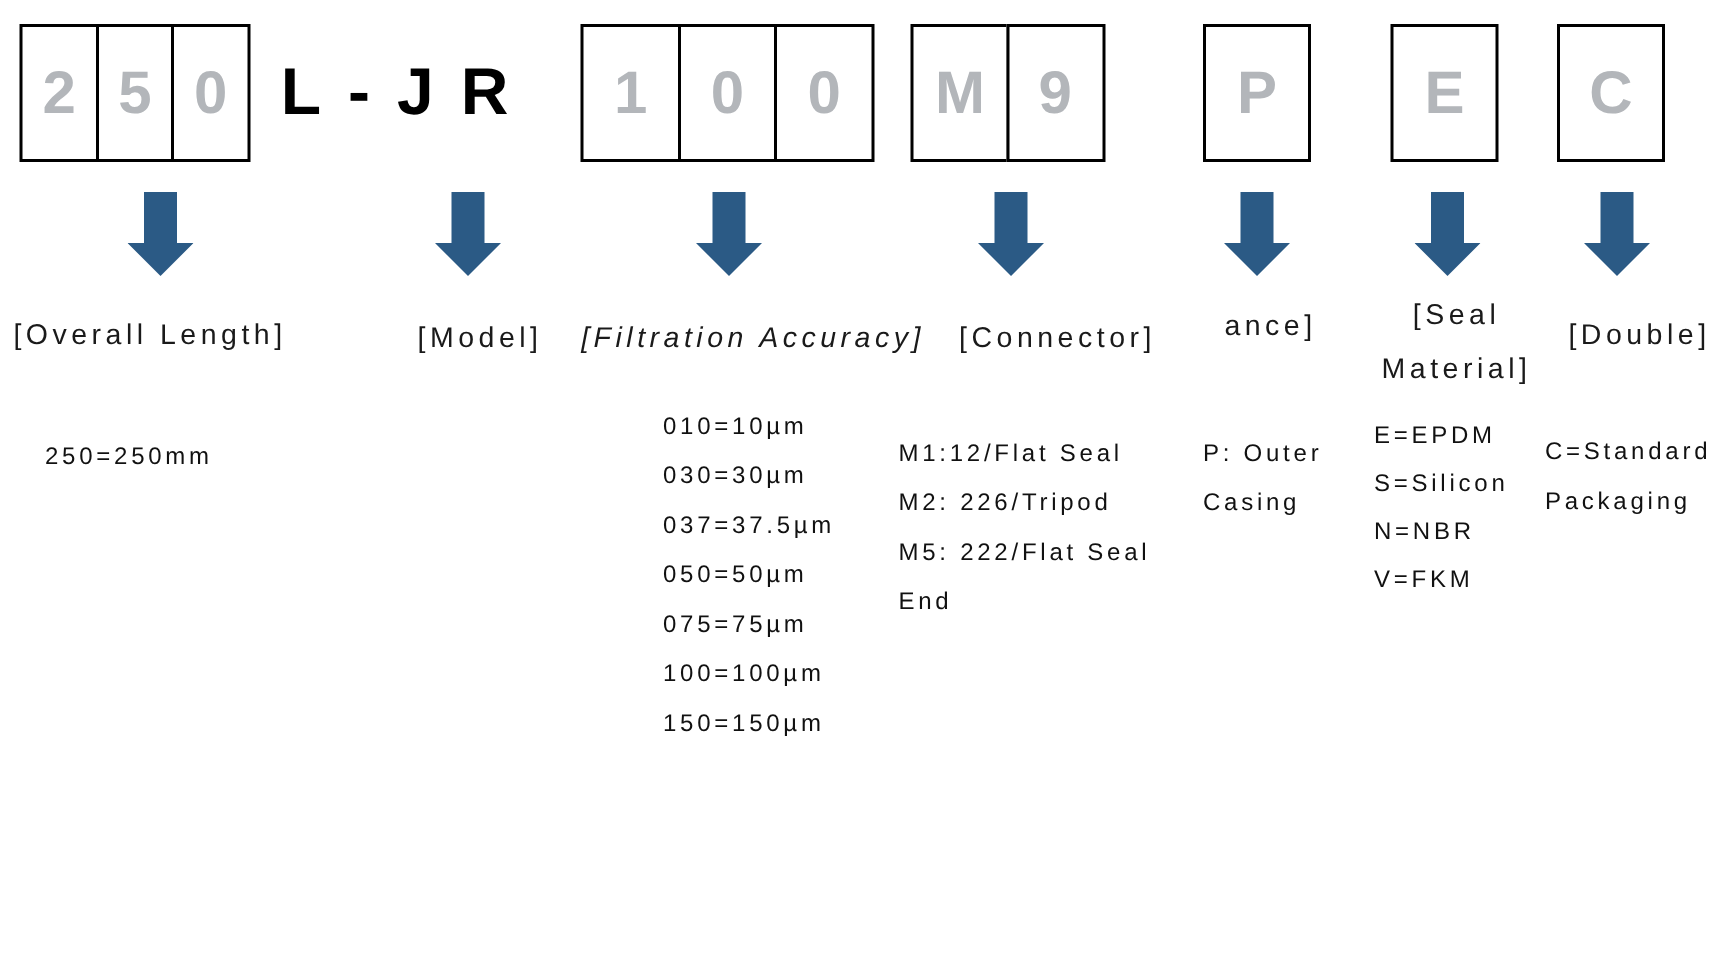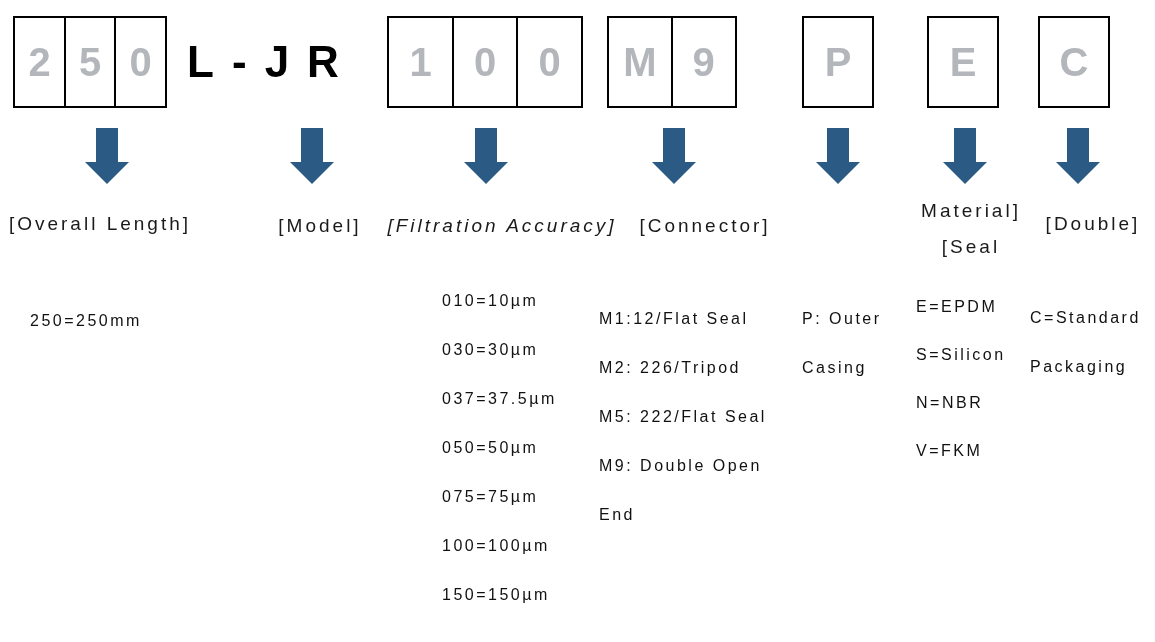--- a/index.html
+++ b/index.html
@@ -66,21 +66,21 @@
   #lab-5{left:790px;top:200px;width:114px;}
   #lab-6{left:910px;top:193px;width:122px;}
   #lab-7{left:1030px;top:206px;width:126px;}
 
   
   .col-options{
     position:absolute;
     font-size:16px;letter-spacing:2.5px;
     white-space:nowrap;color:#111;
   }
-  .col-options .opt{line-height:33px;margin-top:16px;}
+  .col-options .opt{line-height:33px;}
   #opt-1{left:30px; top:288px;}
   #opt-2{left:300px;top:288px;}
   #opt-3{left:442px;top:268px;}
   #opt-4{left:599px;top:286px;}
   #opt-5{left:802px;top:286px;}
   #opt-6{left:916px;top:275px;} #opt-6 .opt{line-height:32px;}
   #opt-7{left:1030px;top:285px;}
 
   
   .footnote{
@@ -172,36 +172,36 @@
       </div>
   </div>
   <div class="column">
     <div id="lab-4" class="col-label">
         <div>[Connector]</div>
       </div>
     <div id="opt-4" class="col-options">
         <div class="opt">M1:12/Flat Seal</div>
         <div class="opt">M2: 226/Tripod</div>
         <div class="opt">M5: 222/Flat Seal</div>
-        <div class="opt">M9: Double Open</div>
         <div class="opt">End</div>
       </div>
   </div>
   <div class="column">
     <div id="lab-5" class="col-label">
+        <div>ance]</div>
       </div>
     <div id="opt-5" class="col-options">
         <div class="opt">P: Outer</div>
         <div class="opt">Casing</div>
       </div>
   </div>
   <div class="column">
     <div id="lab-6" class="col-label">
+        <div>[Seal</div>
         <div>Material]</div>
-        <div>[Seal</div>
       </div>
     <div id="opt-6" class="col-options">
         <div class="opt">E=EPDM</div>
         <div class="opt">S=Silicon</div>
         <div class="opt">N=NBR</div>
         <div class="opt">V=FKM</div>
       </div>
   </div>
   <div class="column">
     <div id="lab-7" class="col-label">

